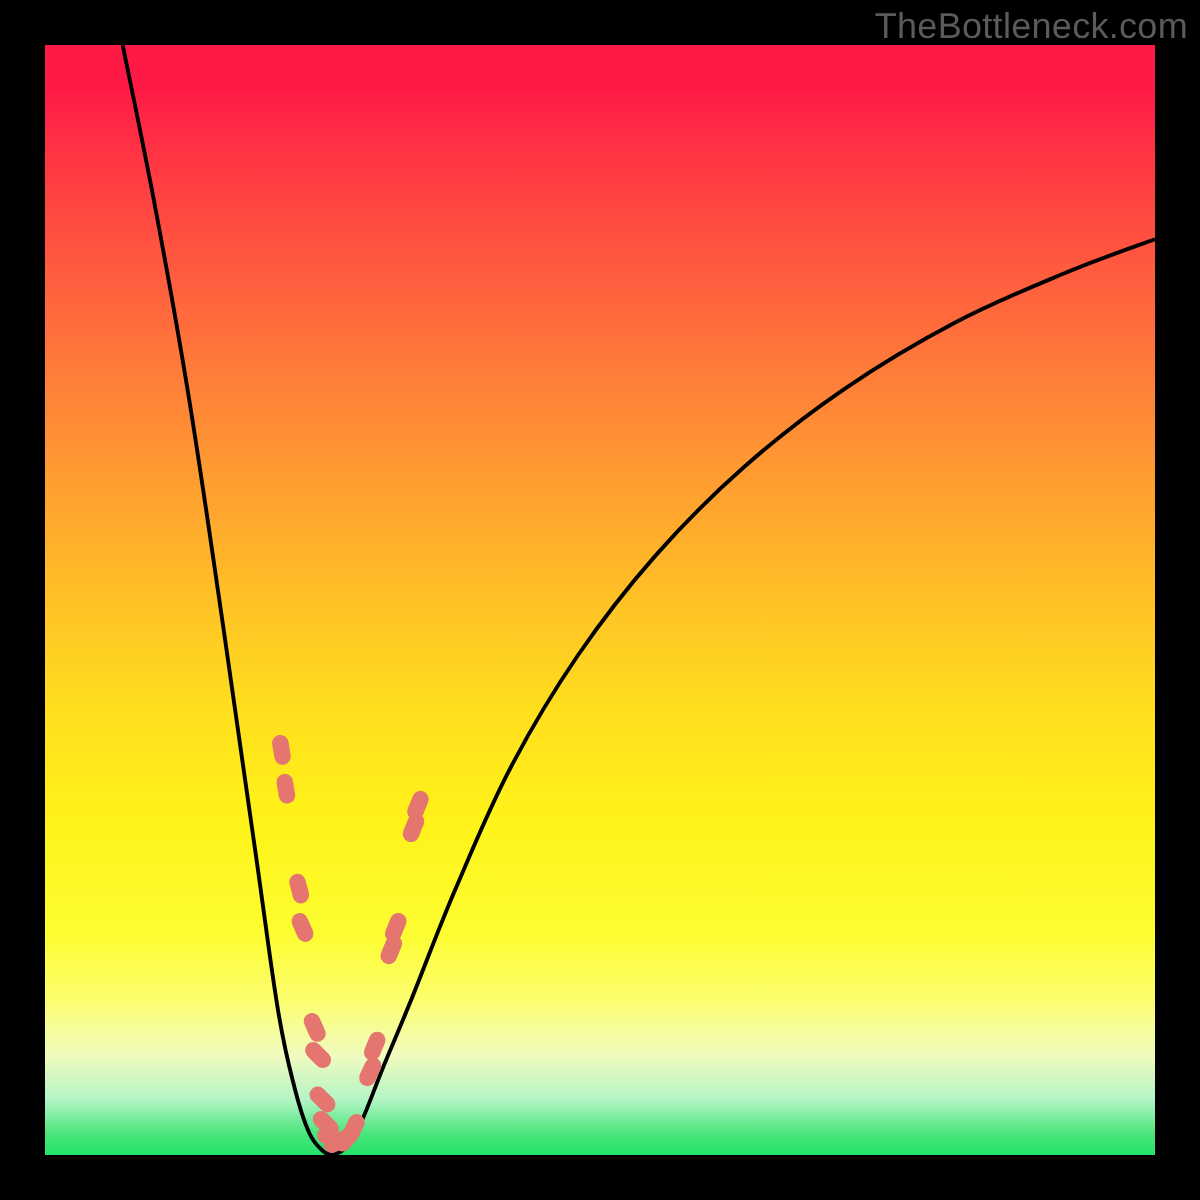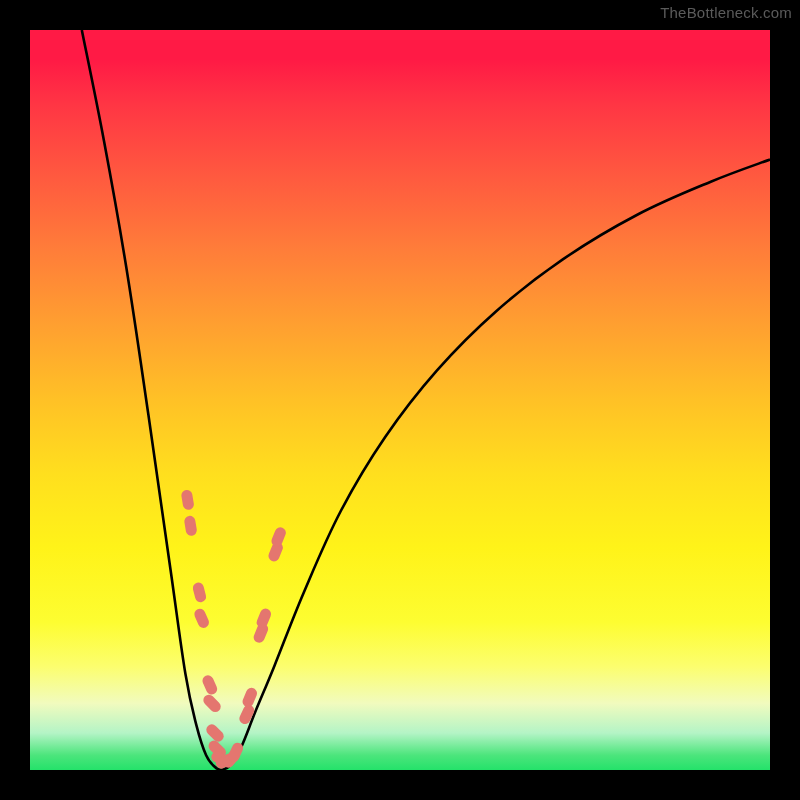--- a/index.html
+++ b/index.html
@@ -45,21 +45,21 @@
       #b4f4c6 95%,
       #4ce57c 98%,
       #24e26a 100%
     );
   }
   .watermark {
     position: absolute;
     top: 4px;
     right: 8px;
     color: #5b5b5b;
-    font-size: 15px;
+    font-size: 24px;
     font-weight: 500;
     letter-spacing: 0.2px;
     user-select: none;
   }
   svg {
     position: absolute;
     left: 0; top: 0;
     width: 740px;
     height: 740px;
     overflow: visible;

